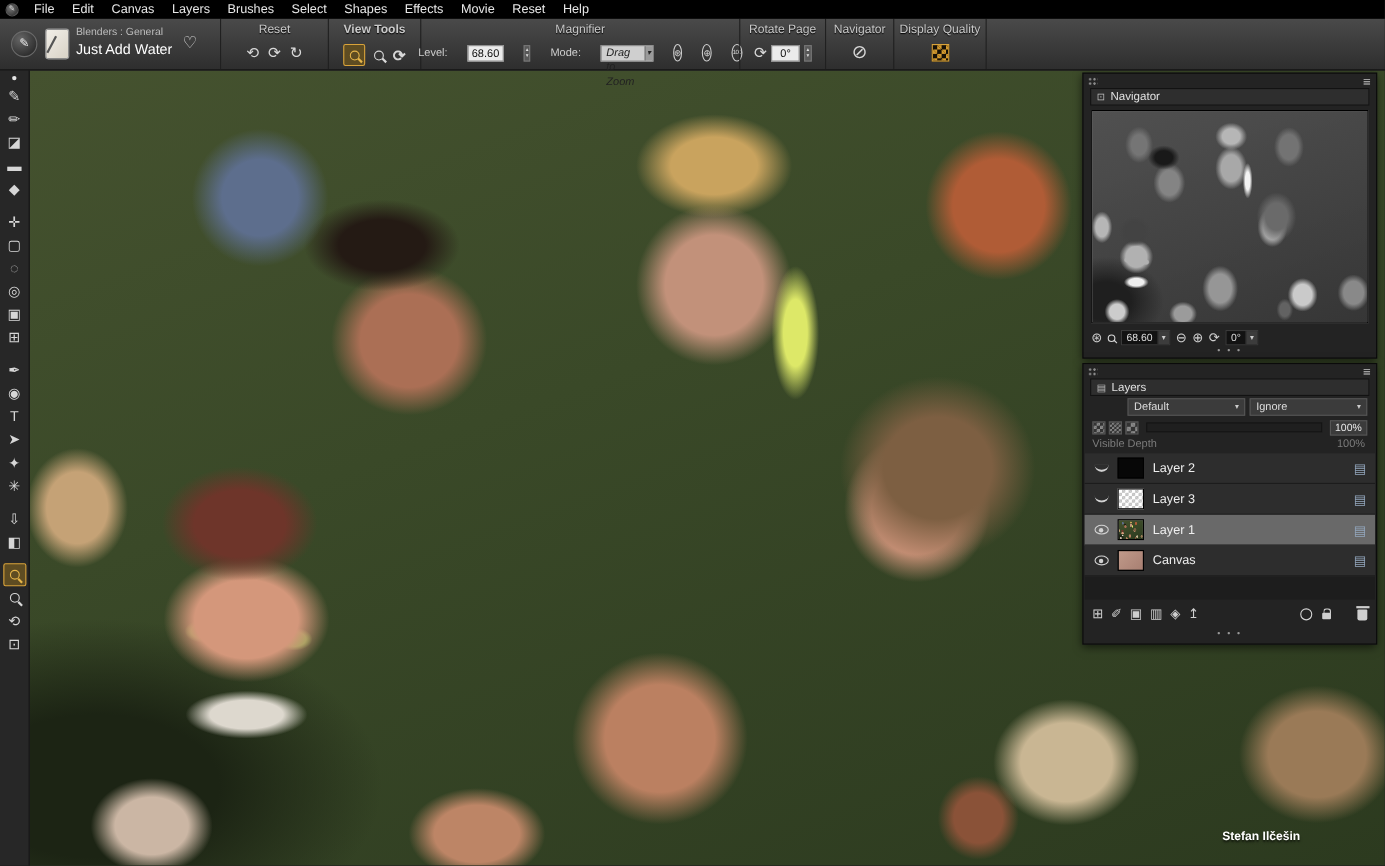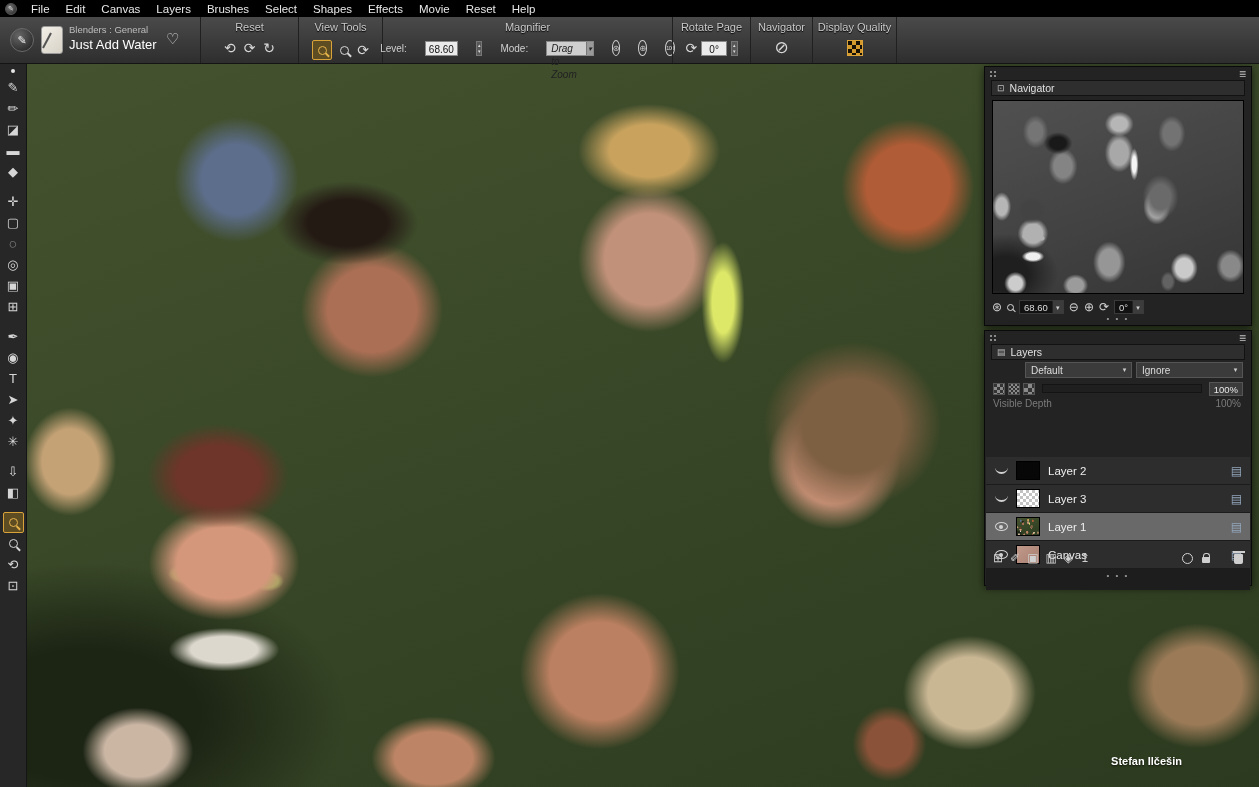--- a/index.html
+++ b/index.html
@@ -179,21 +179,21 @@
   .op-tile { width:12px; height:12px; border:1px solid #555; }
   .checker-dk {
     background-color:#333;
     background-image:linear-gradient(45deg,#8a8a8a 25%,transparent 25%,transparent 75%,#8a8a8a 75%),
                      linear-gradient(45deg,#8a8a8a 25%,transparent 25%,transparent 75%,#8a8a8a 75%);
     background-size:6px 6px; background-position:0 0,3px 3px;
   }
   .op-groove { flex:1; height:9px; background:#1f1f1f; border:1px solid #141414; margin:0 4px; }
   .op-val { background:#3b3b3b; border:1px solid #555; color:#e8e8e8; font-size:9.5px; padding:0 4px; height:14px; line-height:13px; }
   .lp-depth { position:absolute; left:8px; right:10px; top:67px; display:flex; justify-content:space-between; color:#7b7b7b; font-size:10px; }
-  .lrows { position:absolute; left:1px; right:1px; top:81px; height:133px; background:#1d1d1d;margin-top:45px; }
+  .lrows { position:absolute; left:1px; right:1px; top:81px; height:133px; background:#1d1d1d; }
   .lrow {
     height:28px; background:#2d2d2d; border-bottom:1px solid #1c1c1c;
     display:flex; align-items:center; position:relative;
   }
   .lrow.selected { background:#696969; }
   .lrow .eyewrap { width:30px; display:flex; justify-content:center; }
   .eye-open { width:13px; height:9px; border:1px solid #d2d2d2; border-radius:50%; position:relative; }
   .eye-open::after { content:''; position:absolute; left:50%; top:50%; transform:translate(-50%,-50%); width:4px; height:4px; border-radius:50%; background:#d2d2d2; }
   .eye-half { width:13px; height:7px; border-bottom:2px solid #d2d2d2; border-radius:0 0 10px 10px; }
   .lthumb { width:24px; height:19px; border:1px solid #000; margin-right:8px; flex:none; }
@@ -249,21 +249,21 @@
 
     <div class="tb-sec" style="left:200px; width:98px;">
       <div class="tb-head">Reset</div>
       <div class="tb-row">
         <span class="tb-glyph">⟲</span>
         <span class="tb-glyph">⟳</span>
         <span class="tb-glyph">↻</span>
       </div>
     </div>
 
-    <div class="tb-sec" style="left:298px; width:84px;">
+    <div class="tb-sec" style="left:298px; width:84px;font-weight:bold;">
       <div class="tb-head">View Tools</div>
       <div class="tb-row">
         <span class="sel-box">
             <span class="lens gold"></span>
           </span>
         <span class="lens"></span>
         <span class="tb-glyph">⟳</span>
       </div>
     </div>
 

